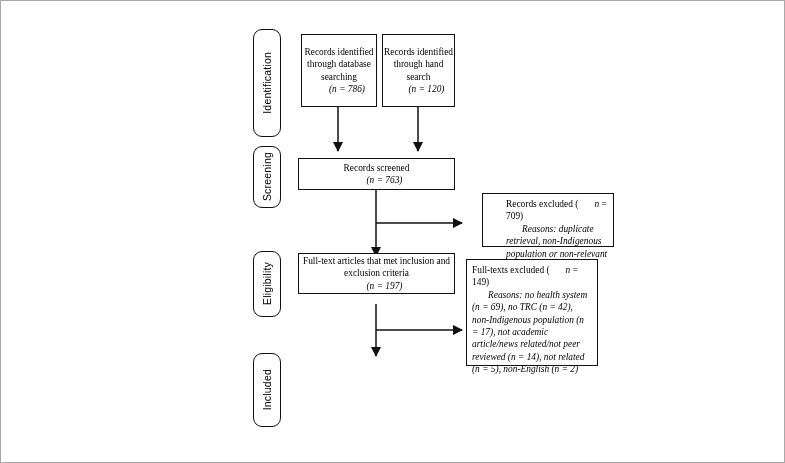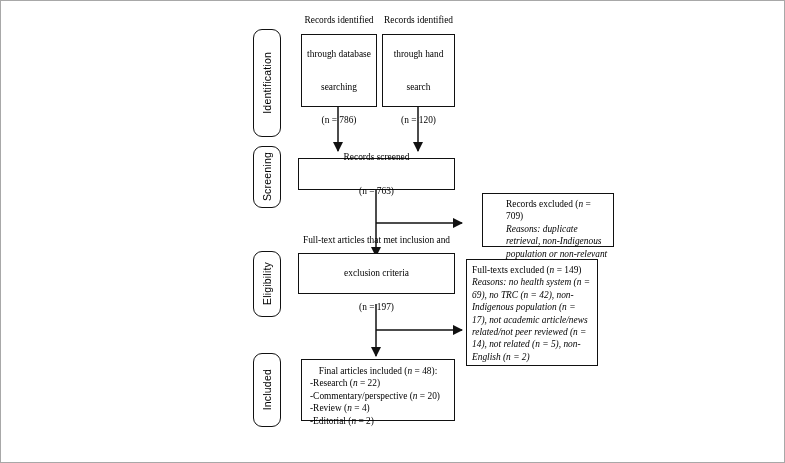--- a/index.html
+++ b/index.html
@@ -51,41 +51,42 @@
     padding: 4px 5px;
     font-size: 9.4px;
     line-height: 1.32;
   }
   .node.center {
     text-align: center;
     display: flex;
     flex-direction: column;
     align-items: center;
     justify-content: center;
-    gap: 21px;
   }
   .node.left {
     text-align: left;
   }
   .node .line {
     display: block;
     white-space: nowrap;
   }
   .node .hdr {
     display: block;
   }
   .node .reasons {
     display: block;
     font-style: italic;
   }
   .node .firstline-center {
     display: block;
     text-align: center;
   }
   em, .ital {
+    font-style: italic;
+    margin-left: 16px;
   }
   .svgline {
     stroke: #111;
     stroke-width: 1.5;
     fill: none;
   }
   .arrowhead {
     fill: #111;
   }
 </style>
@@ -158,21 +159,14 @@
     <span class="line">Full-text articles that met inclusion and</span>
     <span class="line">exclusion criteria</span>
     <span class="line ital">(n = 197)</span>
   </div>
 
   <div class="node left wrap" style="left:465px; top:258px; width:132px; height:107px;">
     <span class="hdr">Full-texts excluded (<em>n</em> = 149)</span>
     <span class="reasons"><em>Reasons:</em> no health system (n = 69), no TRC (n = 42), non-Indigenous population (n = 17), not academic article/news related/not peer reviewed (n = 14), not related (n = 5), non-English (n = 2)</span>
   </div>
 
-  <div class="node left" style="left:300px; top:358px; width:154px; height:62px; padding:5px 8px;">
-    <span class="firstline-center">Final articles included (<em>n</em> = 48):</span>
-    <span class="line">-Research (<em>n</em> = 22)</span>
-    <span class="line">-Commentary/perspective (<em>n</em> = 20)</span>
-    <span class="line">-Review (<em>n</em> = 4)</span>
-    <span class="line">-Editorial (<em>n</em> = 2)</span>
-  </div>
 
 </div>
 
 </body></html>

